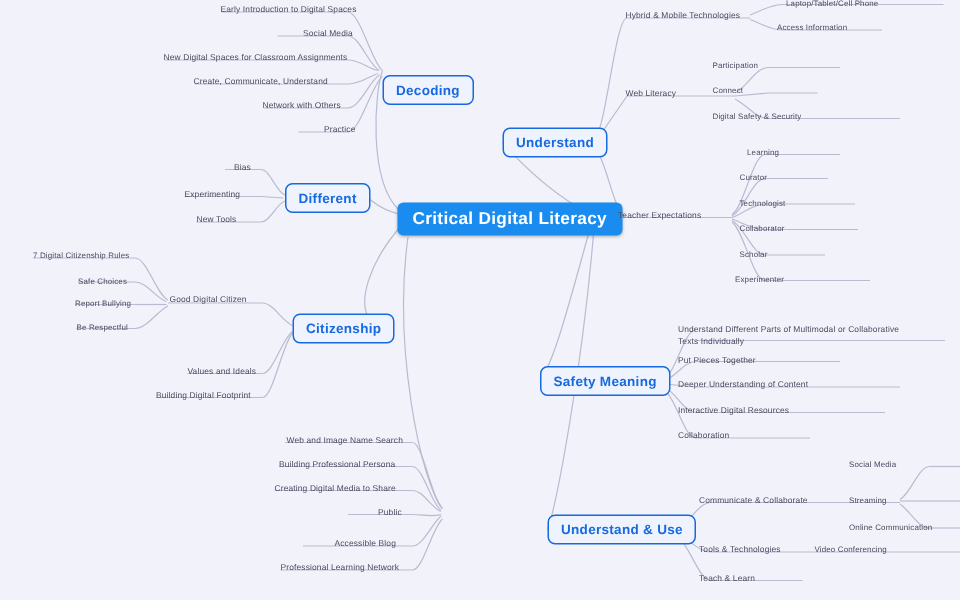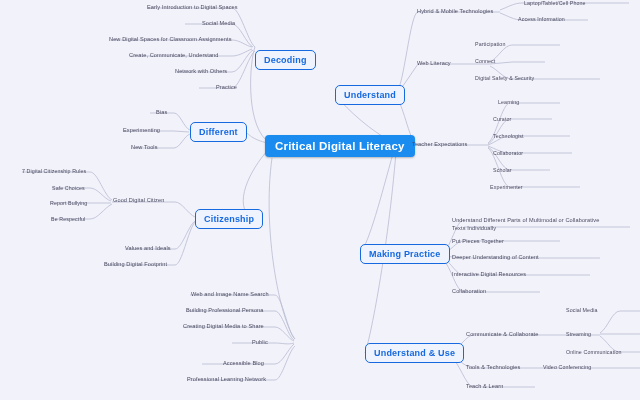--- a/index.html
+++ b/index.html
@@ -216,21 +216,21 @@
   <div class="node leaf" style="left:475px;top:58px;">Connect</div>
   <div class="node leaf" style="left:475px;top:75px;">Digital Safety &amp; Security</div>
 
   <div class="node leaf" style="left:498px;top:99px;">Learning</div>
   <div class="node leaf" style="left:493px;top:116px;">Curator</div>
   <div class="node leaf" style="left:493px;top:133px;">Technologist</div>
   <div class="node leaf" style="left:493px;top:150px;">Collaborator</div>
   <div class="node leaf" style="left:493px;top:167px;">Scholar</div>
   <div class="node leaf" style="left:490px;top:184px;">Experimenter</div>
 
-  <div class="node main" style="left:360px;top:244px;">Making Practice</div>
+  <div class="node main" style="left:360px;top:244px;">Safety Meaning</div>
 
   <div class="node sub two-line" style="left:452px;top:216px;">Understand Different Parts of Multimodal or Collaborative Texts Individually</div>
   <div class="node sub" style="left:452px;top:238px;">Put Pieces Together</div>
   <div class="node sub" style="left:452px;top:254px;">Deeper Understanding of Content</div>
   <div class="node sub" style="left:452px;top:271px;">Interactive Digital Resources</div>
   <div class="node sub" style="left:452px;top:288px;">Collaboration</div>
 
   <div class="node main" style="left:365px;top:343px;">Understand &amp; Use</div>
 
   <div class="node sub" style="left:466px;top:331px;">Communicate &amp; Collaborate</div>

